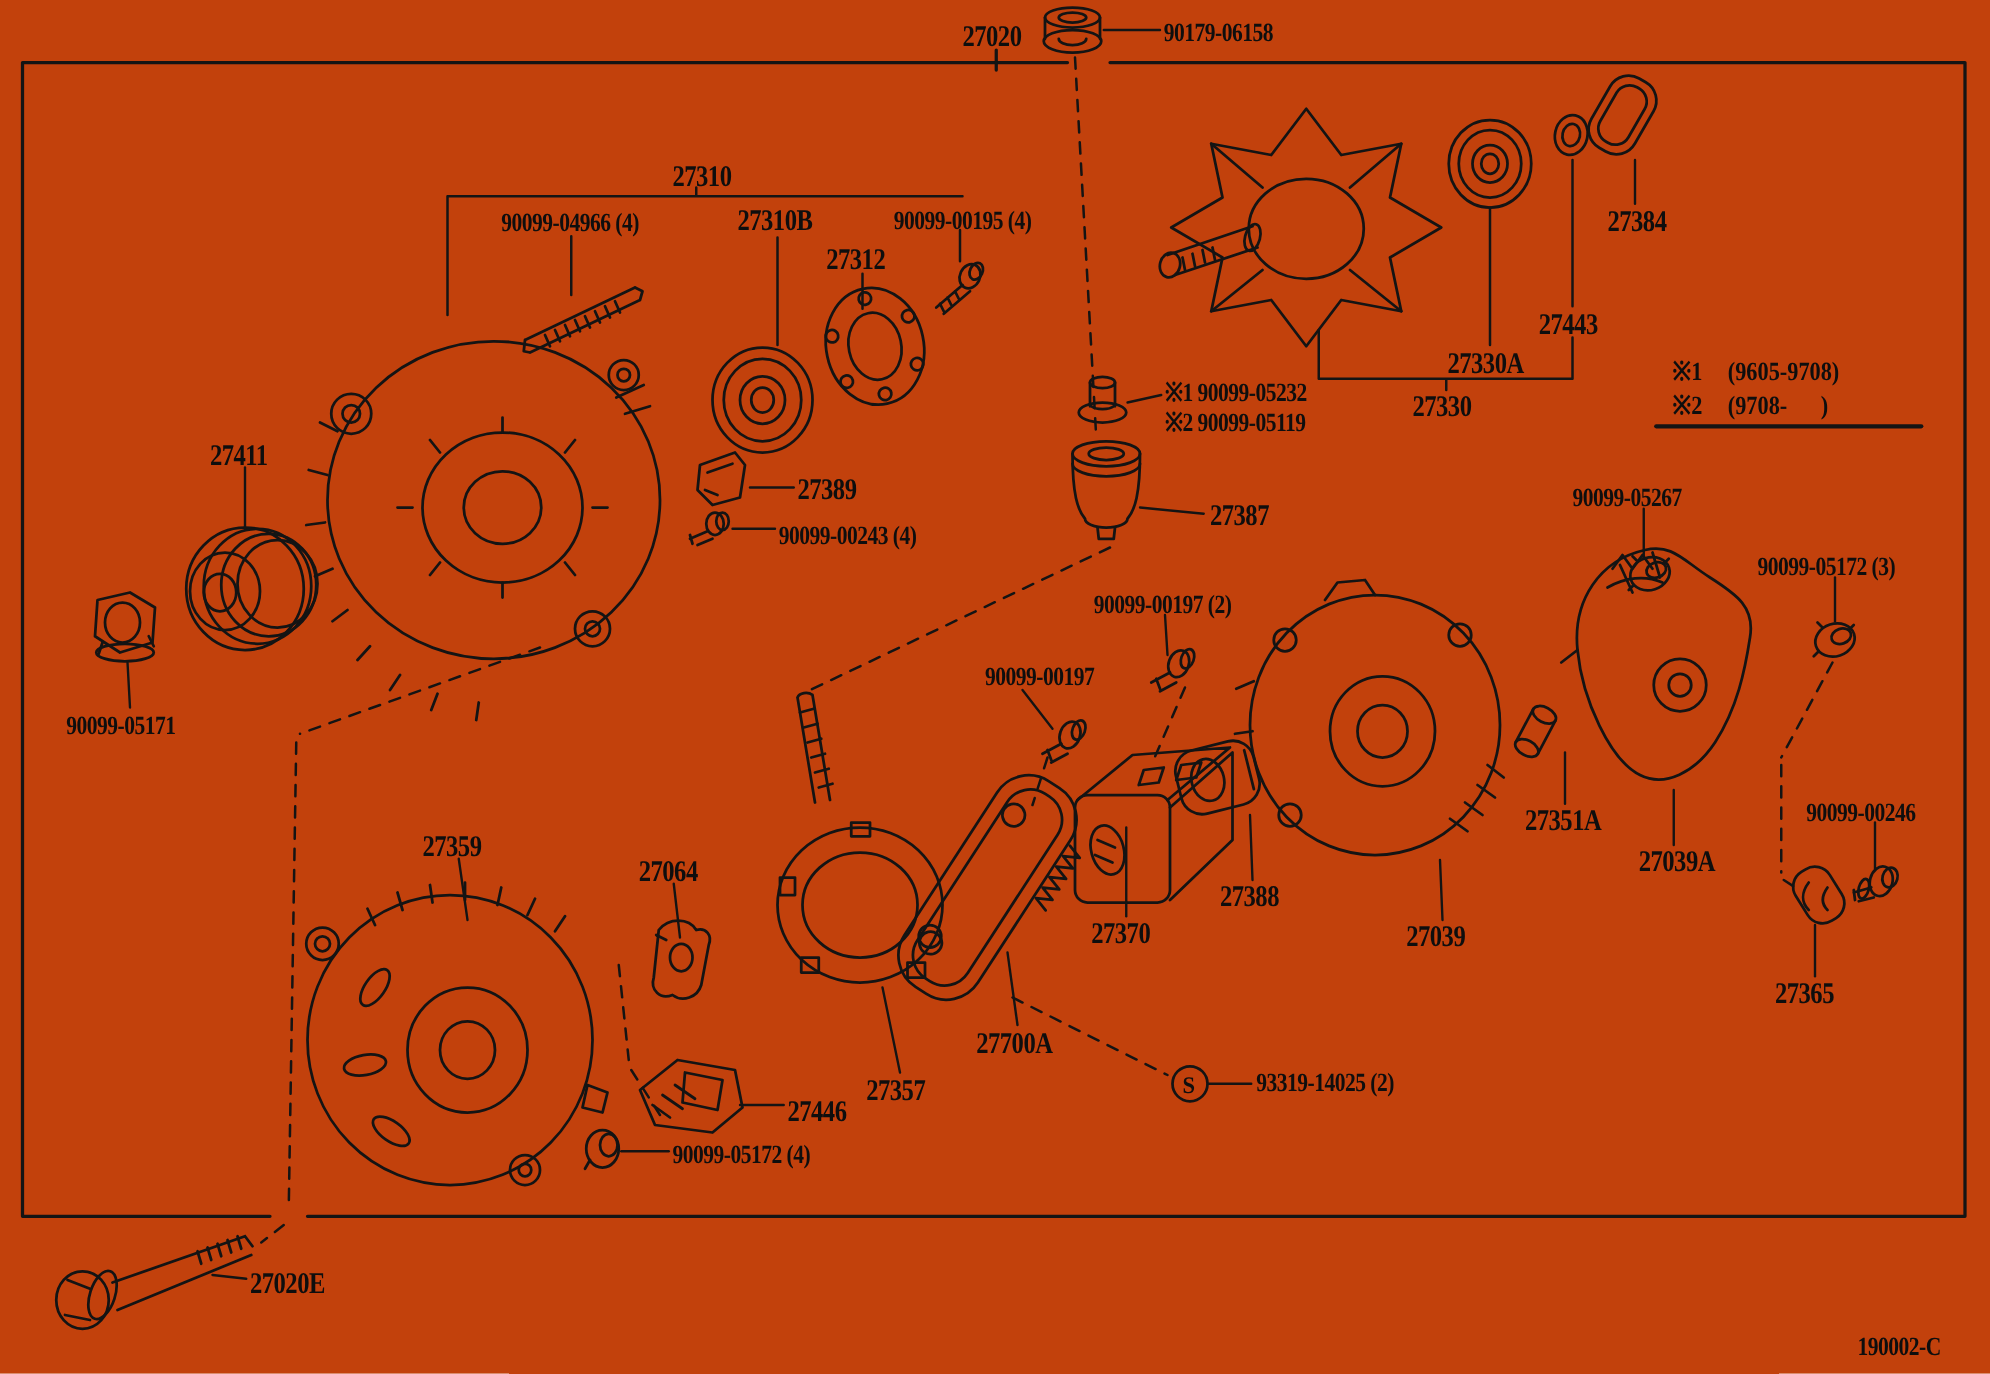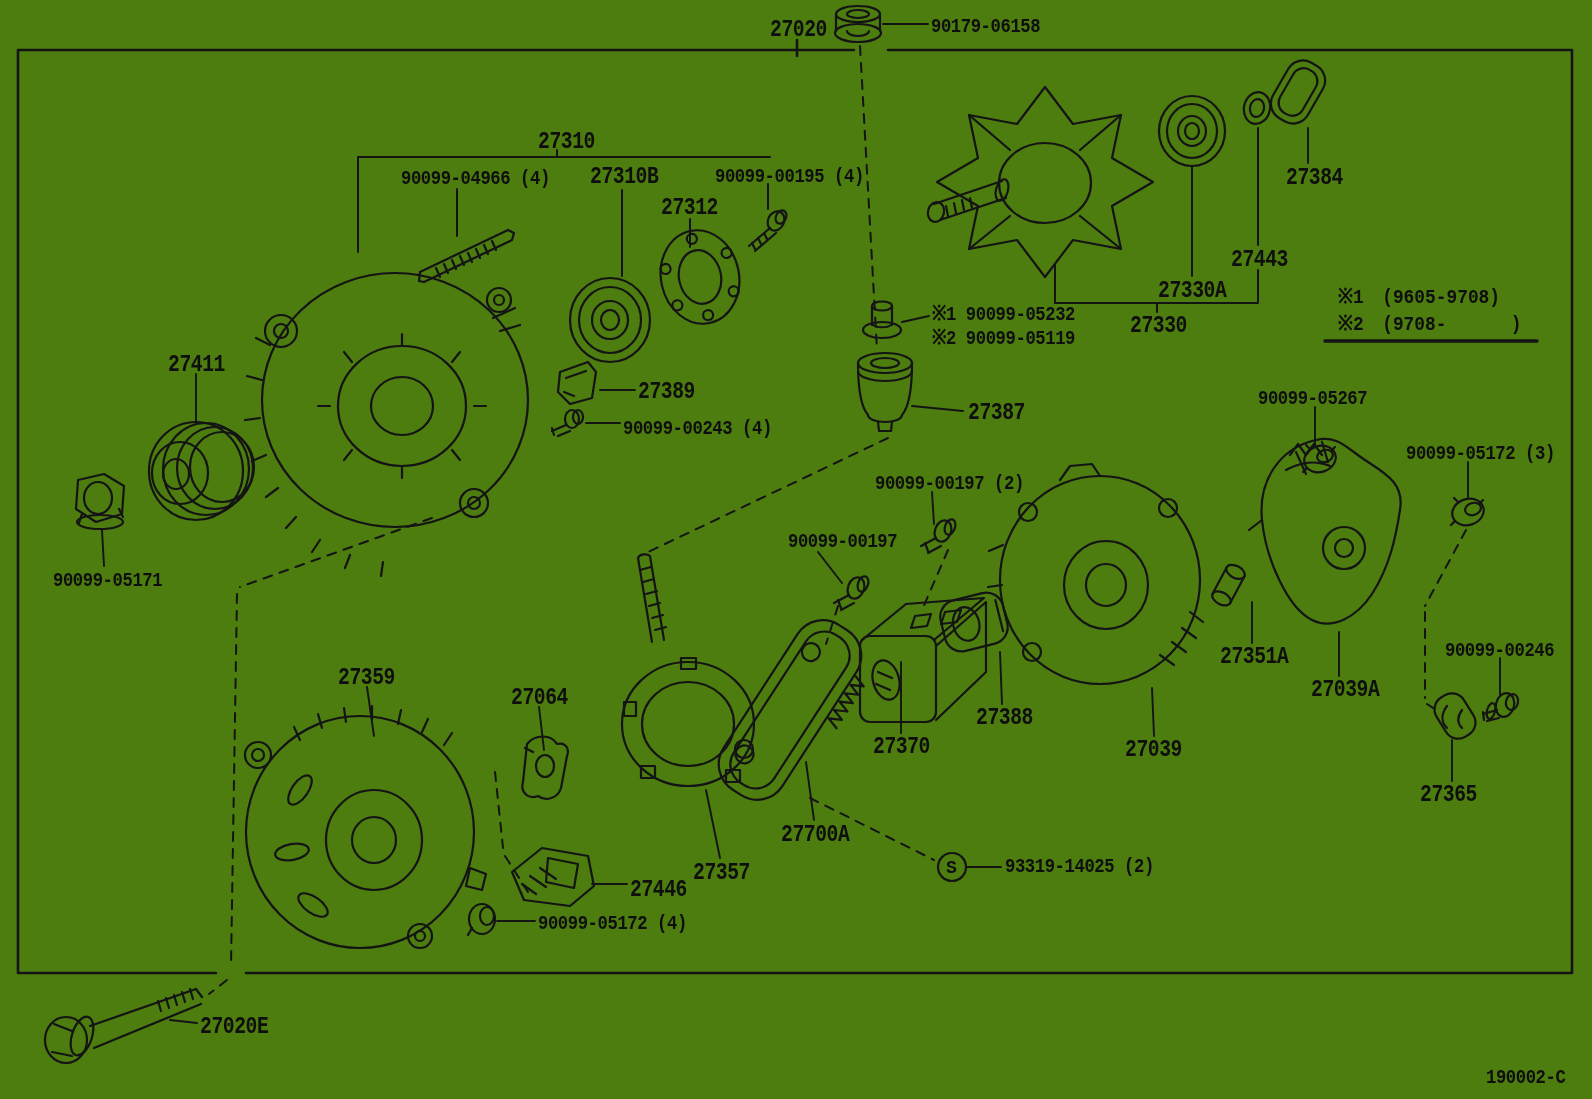--- a/index.html
+++ b/index.html
@@ -1,17 +1,17 @@
 <!DOCTYPE html>
 <html><head>
 <meta charset="utf-8">
 <style>
   html,body{margin:0;padding:0;background:#ffffff;}
-  #stage{position:relative;width:1592px;height:1099px;background:#4d7c0f;overflow:hidden;
-         font-family:Liberation Mono, monospace;}
+  #stage{position:relative;width:1592px;height:1099px;background:#c2410c;overflow:hidden;
+         font-family:Liberation Serif, serif;}
   #artwork{position:absolute;left:0;top:0;}
   #labels{position:absolute;left:0;top:0;width:100%;height:100%;}
   .part-label{position:absolute;font-weight:bold;font-size:24px;line-height:1;color:#0e0e0e;
               white-space:pre;letter-spacing:-0.5px;transform:scaleX(0.82);transform-origin:0 0;}
   .part-label.sm{font-size:21px;}
   .part-label.ssym{font-size:19px;transform:scaleX(0.95);}
   #footnotes{position:absolute;left:1338px;top:284px;}
   .fn-row{display:flex;font-weight:bold;font-size:21px;line-height:27px;color:#0e0e0e;
           white-space:pre;transform:scaleX(0.85);transform-origin:0 0;}
   .fn-sym{width:52px;}

